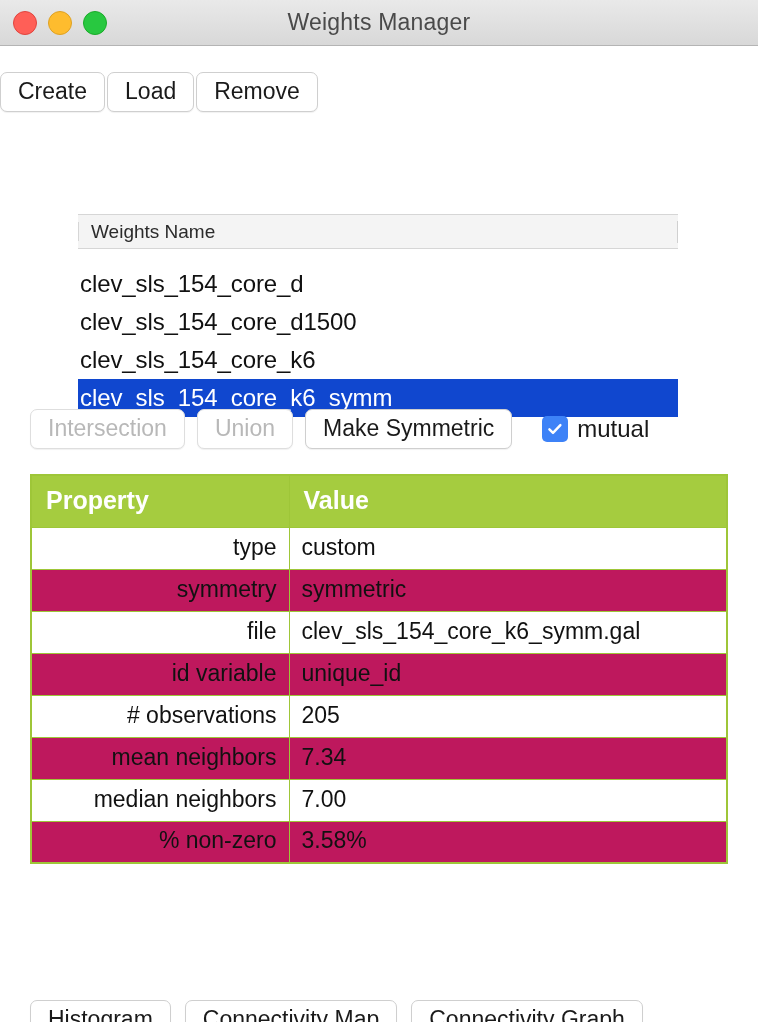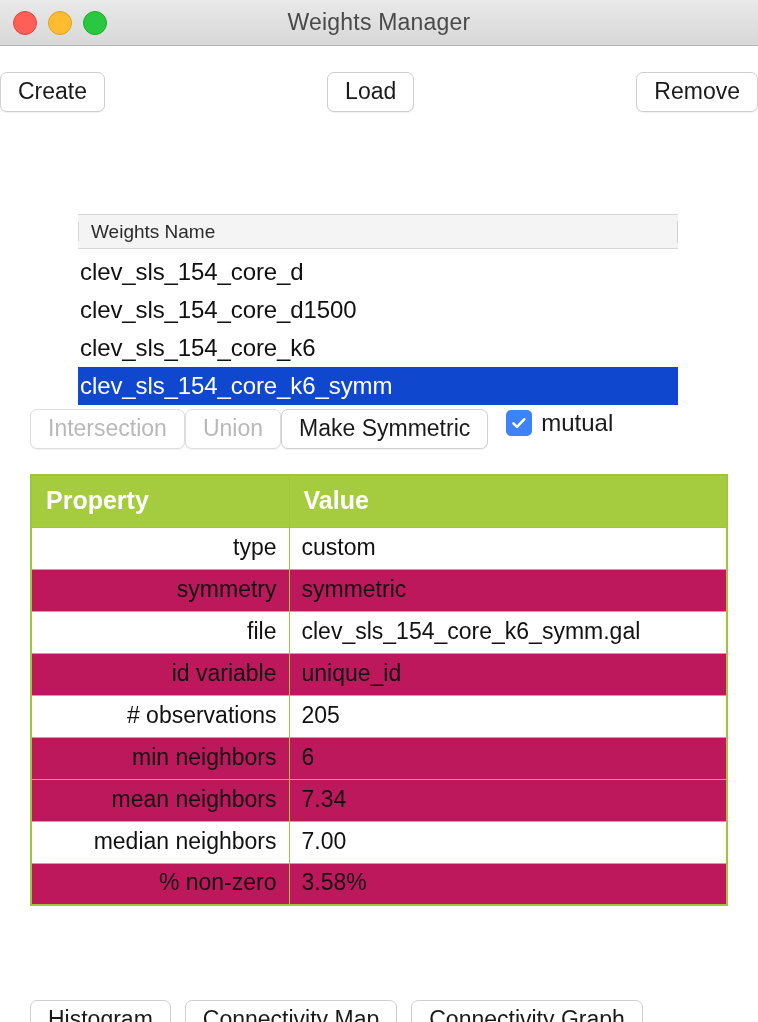--- a/index.html
+++ b/index.html
@@ -63,22 +63,22 @@
   
   .body-area {
     position: relative;
     height: 976px;
     background: #ffffff;
   }
 
   
   .top-buttons {
     display: flex;
-    justify-content: space-between;
-    gap: 14px;
+    justify-content: flex-start;
+    gap: 2px;
     padding-top: 26px;
   }
   .btn {
     background: #ffffff;
     border: 1px solid #cfcfcf;
     border-radius: 7px;
     font-family: "Liberation Sans", sans-serif;
     font-size: 23px;
     color: #1a1a1a;
     padding: 5px 17px 7px 17px;
@@ -115,21 +115,21 @@
     border-left: 1px solid #d6d6d6;
     line-height: 1;
   }
   .list-header .col-grip {
     margin-left: auto;
     width: 1px;
     height: 22px;
     background: #d0d0d0;
   }
   .list-rows {
-    margin-top: 4px;
+    margin-top: 16px;
   }
   .list-row {
     height: 38px;
     display: flex;
     align-items: center;
     font-size: 24px;
     color: #111111;
     padding-left: 2px;
     box-sizing: border-box;
     cursor: default;
@@ -139,21 +139,22 @@
     background: #1047cf;
     color: #ffffff;
   }
 
   
   .ops-row {
     position: absolute;
     left: 30px;
     top: 363px;
     display: flex;
-    align-items: flex-start;
+    align-items: center;
+    gap: 12px;
   }
   .checkbox-wrap {
     display: flex;
     align-items: center;
     gap: 9px;
     margin-left: 18px;
   }
   .checkbox {
     width: 26px;
     height: 26px;
@@ -298,24 +299,20 @@
         </tr>
         <tr class="even">
           <td class="k">id variable</td>
           <td class="v">unique_id</td>
         </tr>
         <tr class="odd">
           <td class="k"># observations</td>
           <td class="v">205</td>
         </tr>
         <tr class="even">
-          <td class="k">min neighbors</td>
-          <td class="v">6</td>
-        </tr>
-        <tr class="even">
           <td class="k">mean neighbors</td>
           <td class="v">7.34</td>
         </tr>
         <tr class="odd">
           <td class="k">median neighbors</td>
           <td class="v">7.00</td>
         </tr>
         <tr class="even">
           <td class="k">% non-zero</td>
           <td class="v">3.58%</td>

